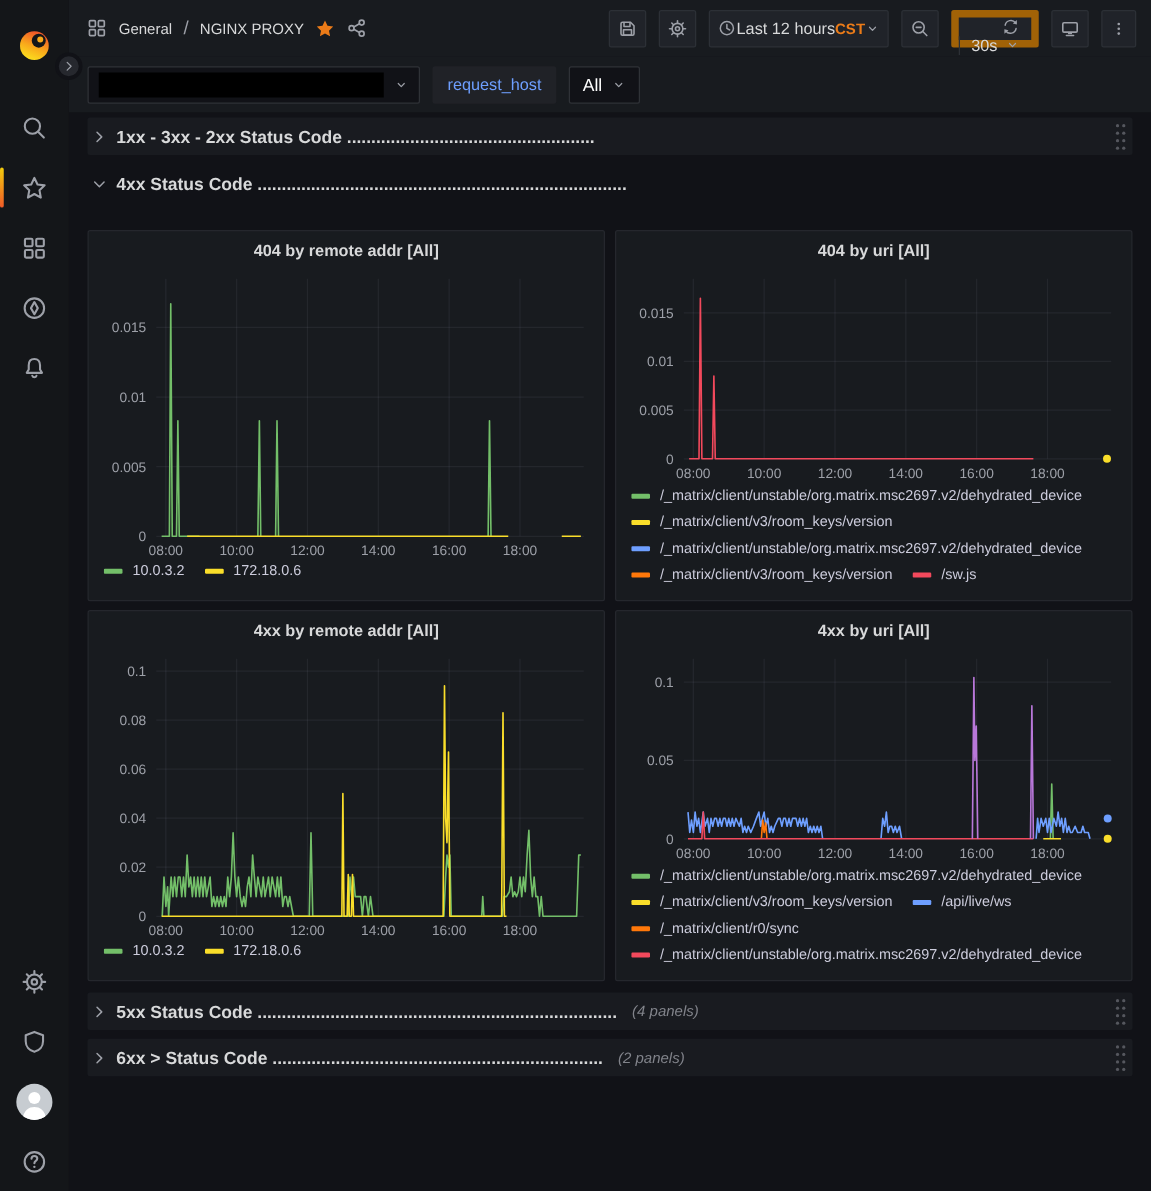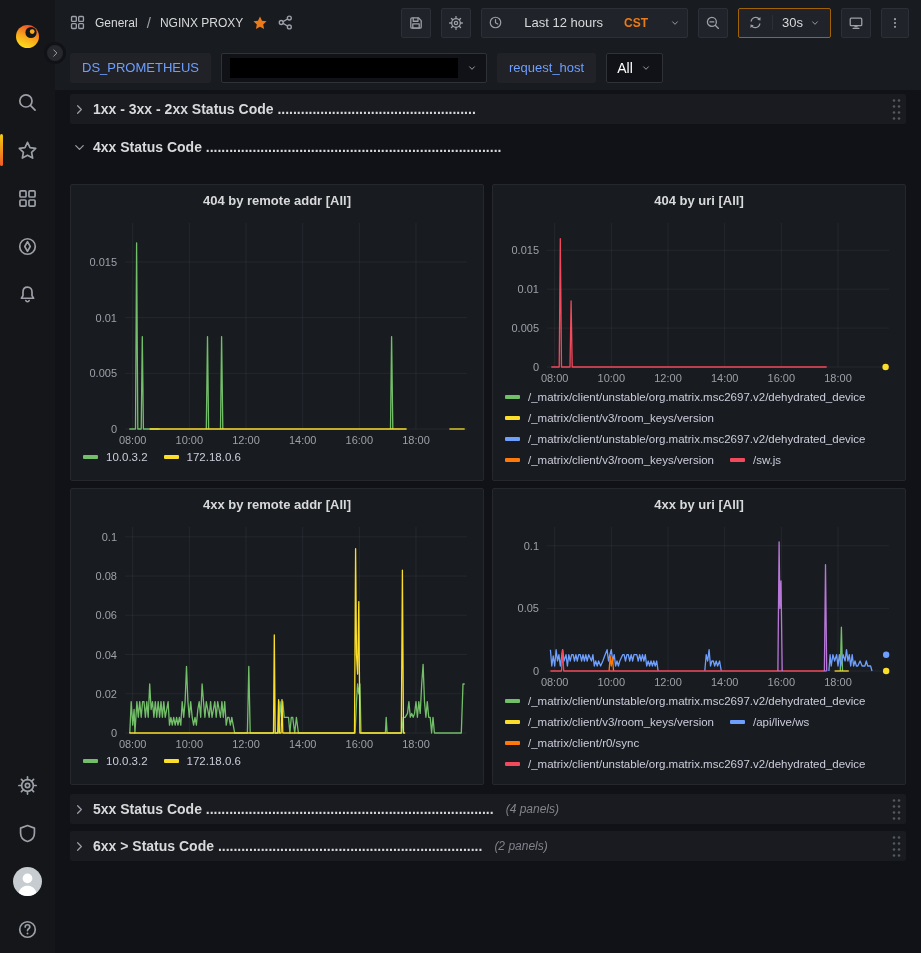--- a/index.html
+++ b/index.html
@@ -14,23 +14,23 @@
   .icon { stroke:#9DA0A8; fill:none; stroke-width:1.6; stroke-linecap:round; stroke-linejoin:round; }
   .expand-btn { position:absolute; left:44px; top:42px; width:22px; height:22px; border-radius:50%; background:#26282E; border:3px solid #111217; display:flex; align-items:center; justify-content:center; z-index:20; cursor:pointer; }
 
   
   .main { flex:1; display:flex; flex-direction:column; min-width:0; }
   .navbar { height:45px; flex:none; background:#181B1F; display:flex; align-items:center; padding:0 12px 0 14px; }
   .breadcrumb { display:flex; align-items:center; gap:9px; flex:1; min-width:0; }
   .crumb-text { font-size:12px; color:#D8D9DA; white-space:nowrap; }
   .crumb-sep { color:#9DA0A8; font-size:15px; }
   .nav-actions { display:flex; align-items:center; gap:10px; }
-  .nav-btn { height:30px; min-width:30px; background:#202329; border:1px solid #2C3036; border-radius:2px; display:flex; align-items:center; justify-content:center; gap:21px; padding:0 6px; cursor:pointer; color:#D8D9DA; font-size:13px; white-space:nowrap; }
+  .nav-btn { height:30px; min-width:30px; background:#202329; border:1px solid #2C3036; border-radius:2px; display:flex; align-items:center; justify-content:center; gap:0; padding:0 6px; cursor:pointer; color:#D8D9DA; font-size:13px; white-space:nowrap; }
   .nav-btn .tz { color:#EB7B18; font-weight:700; font-size:12px; }
-  .btn-group { display:flex; align-items:center; height:30px; border:1px solid #a16207; border-radius:2px; background:#202329; }
+  .btn-group { display:flex; align-items:flex-end; height:30px; border:6px solid #a16207; border-radius:2px; background:#202329;flex-direction:column; }
   .btn-group .seg { display:flex; align-items:center; justify-content:center; gap:6px; padding:0 9px; cursor:pointer; font-size:13px; }
   .btn-group .seg + .seg { border-left:1px solid #2C3036; }
 
   
   .submenu { height:45px; flex:none; background:#181B1F; display:flex; align-items:center; gap:10px; padding:0 15px; }
   .var-label { background:#202227; border-radius:2px; height:30px; display:flex; align-items:center; padding:0 12px; color:#6E9FFF; font-size:13px; font-weight:500; cursor:pointer; }
   .var-select { background:#111217; border:1px solid #2F3237; border-radius:2px; height:30px; display:flex; align-items:center; gap:8px; padding:0 8px; cursor:pointer; }
   .redacted { width:228px; height:20px; background:#000; }
   .var-all { font-size:14px; color:#FFF; }
 
@@ -250,21 +250,20 @@
           <svg width="14" height="16" viewBox="0 0 20 20">
             <circle cx="10" cy="4.5" r="1.5" fill="#9DA0A8"></circle>
               <circle cx="10" cy="10" r="1.5" fill="#9DA0A8"></circle>
               <circle cx="10" cy="15.5" r="1.5" fill="#9DA0A8"></circle>
           </svg>
         </div>
       </div>
     </div>
 
     <div class="submenu">
-      <div class="var-label">DS_PROMETHEUS</div>
       <div class="var-select">
         <div class="redacted"></div>
         <svg width="12" height="12" viewBox="0 0 20 20">
             <polyline class="icon" points="6,8 10,12.2 14,8"></polyline>
           </svg>
       </div>
       <div class="var-label">request_host</div>
       <div class="var-select" style="gap:7px; padding:0 10px;justify-content:flex-end;">
         <span class="var-all">All</span>
         <svg width="12" height="12" viewBox="0 0 20 20">

